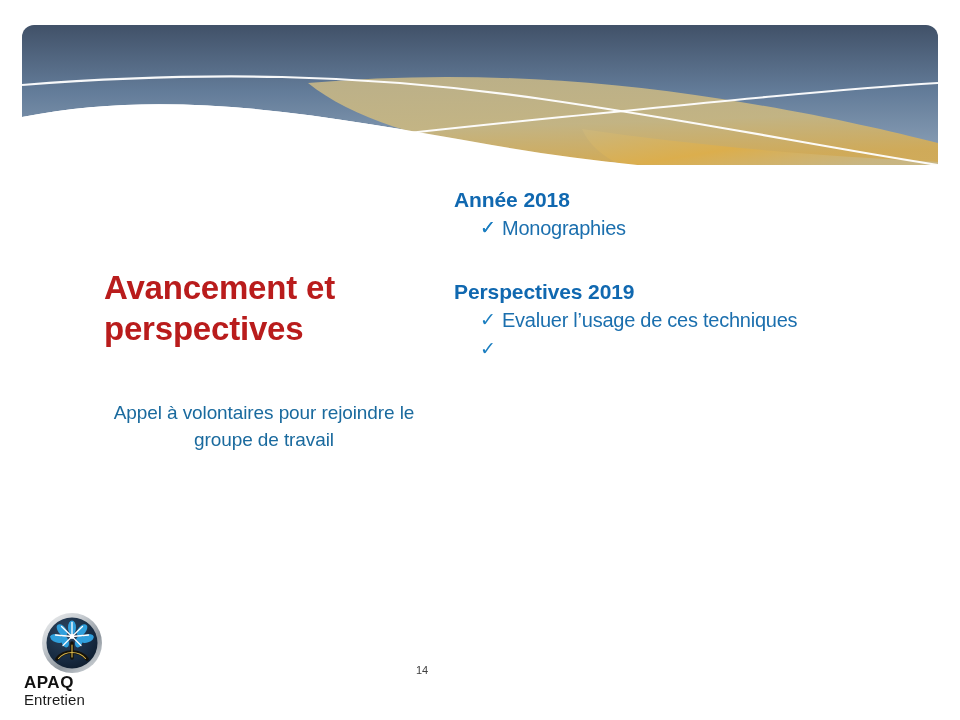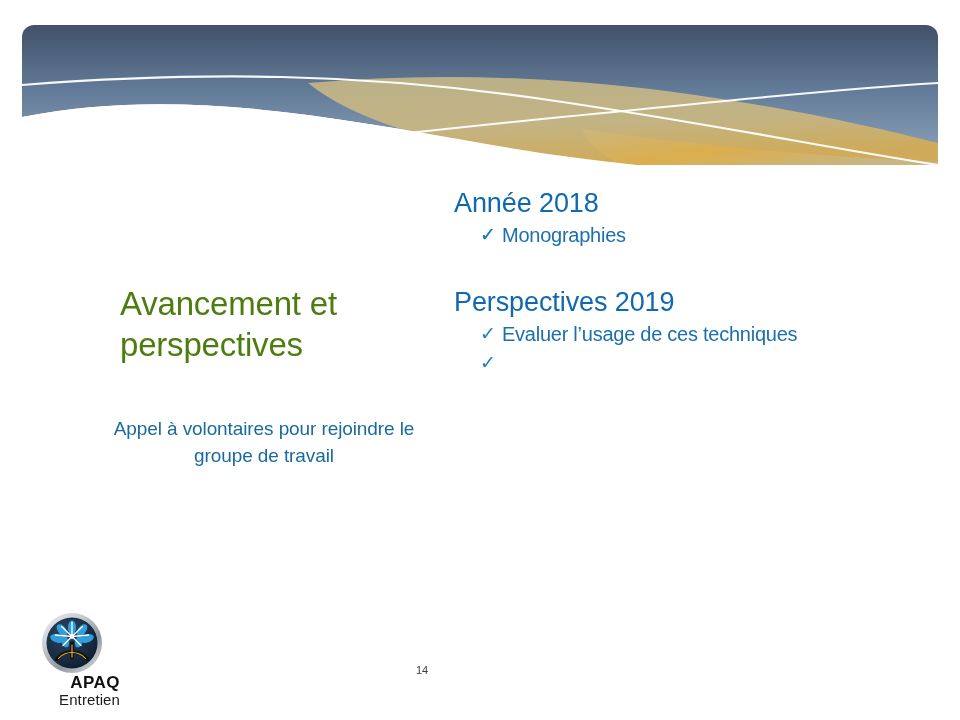--- a/index.html
+++ b/index.html
@@ -37,25 +37,25 @@
   
   #left-column {
     position: absolute;
     left: 104px;
     top: 268px;
     width: 320px;
   }
   #slide-title {
     font-family: "Liberation Sans", sans-serif;
     font-size: 33px;
-    font-weight: normal;
+    font-weight: bold;
     line-height: 1.24;
-    color: #4d7c0f;
+    color: #b91c1c;
     letter-spacing: -0.2px;
-    margin: 16px;
+    margin: 0;
   }
   #slide-subtitle {
     margin: 0;
     margin-top: 50px;
     font-family: "Liberation Sans", sans-serif;
     font-size: 19px;
     line-height: 1.42;
     color: #1a6a9e;
     letter-spacing: -0.1px;
     text-align: center;
@@ -66,22 +66,22 @@
     position: absolute;
     left: 454px;
     top: 188px;
     width: 462px;
   }
   .content-section {
     margin: 0;
   }
   .section-heading {
     font-family: "Liberation Sans", sans-serif;
-    font-size: 27px;
-    font-weight: normal;
+    font-size: 21px;
+    font-weight: bold;
     color: #1068b0;
     margin: 0 0 4px 0;
     letter-spacing: -0.1px;
   }
   .bullet-list {
     list-style: none;
     margin: 0;
     padding: 0;
   }
   .bullet-item {
@@ -115,21 +115,21 @@
     font-size: 11px;
     color: #404040;
   }
 
   
   #logo {
     position: absolute;
     left: 24px;
     top: 612px;
     width: 96px;
-    text-align: right;
+    text-align: left;
   }
   #logo-mark {
     display: block;
     margin: 0 auto;
   }
   #logo-name {
     font-family: "Liberation Sans", sans-serif;
     font-size: 17px;
     font-weight: bold;
     color: #111111;

